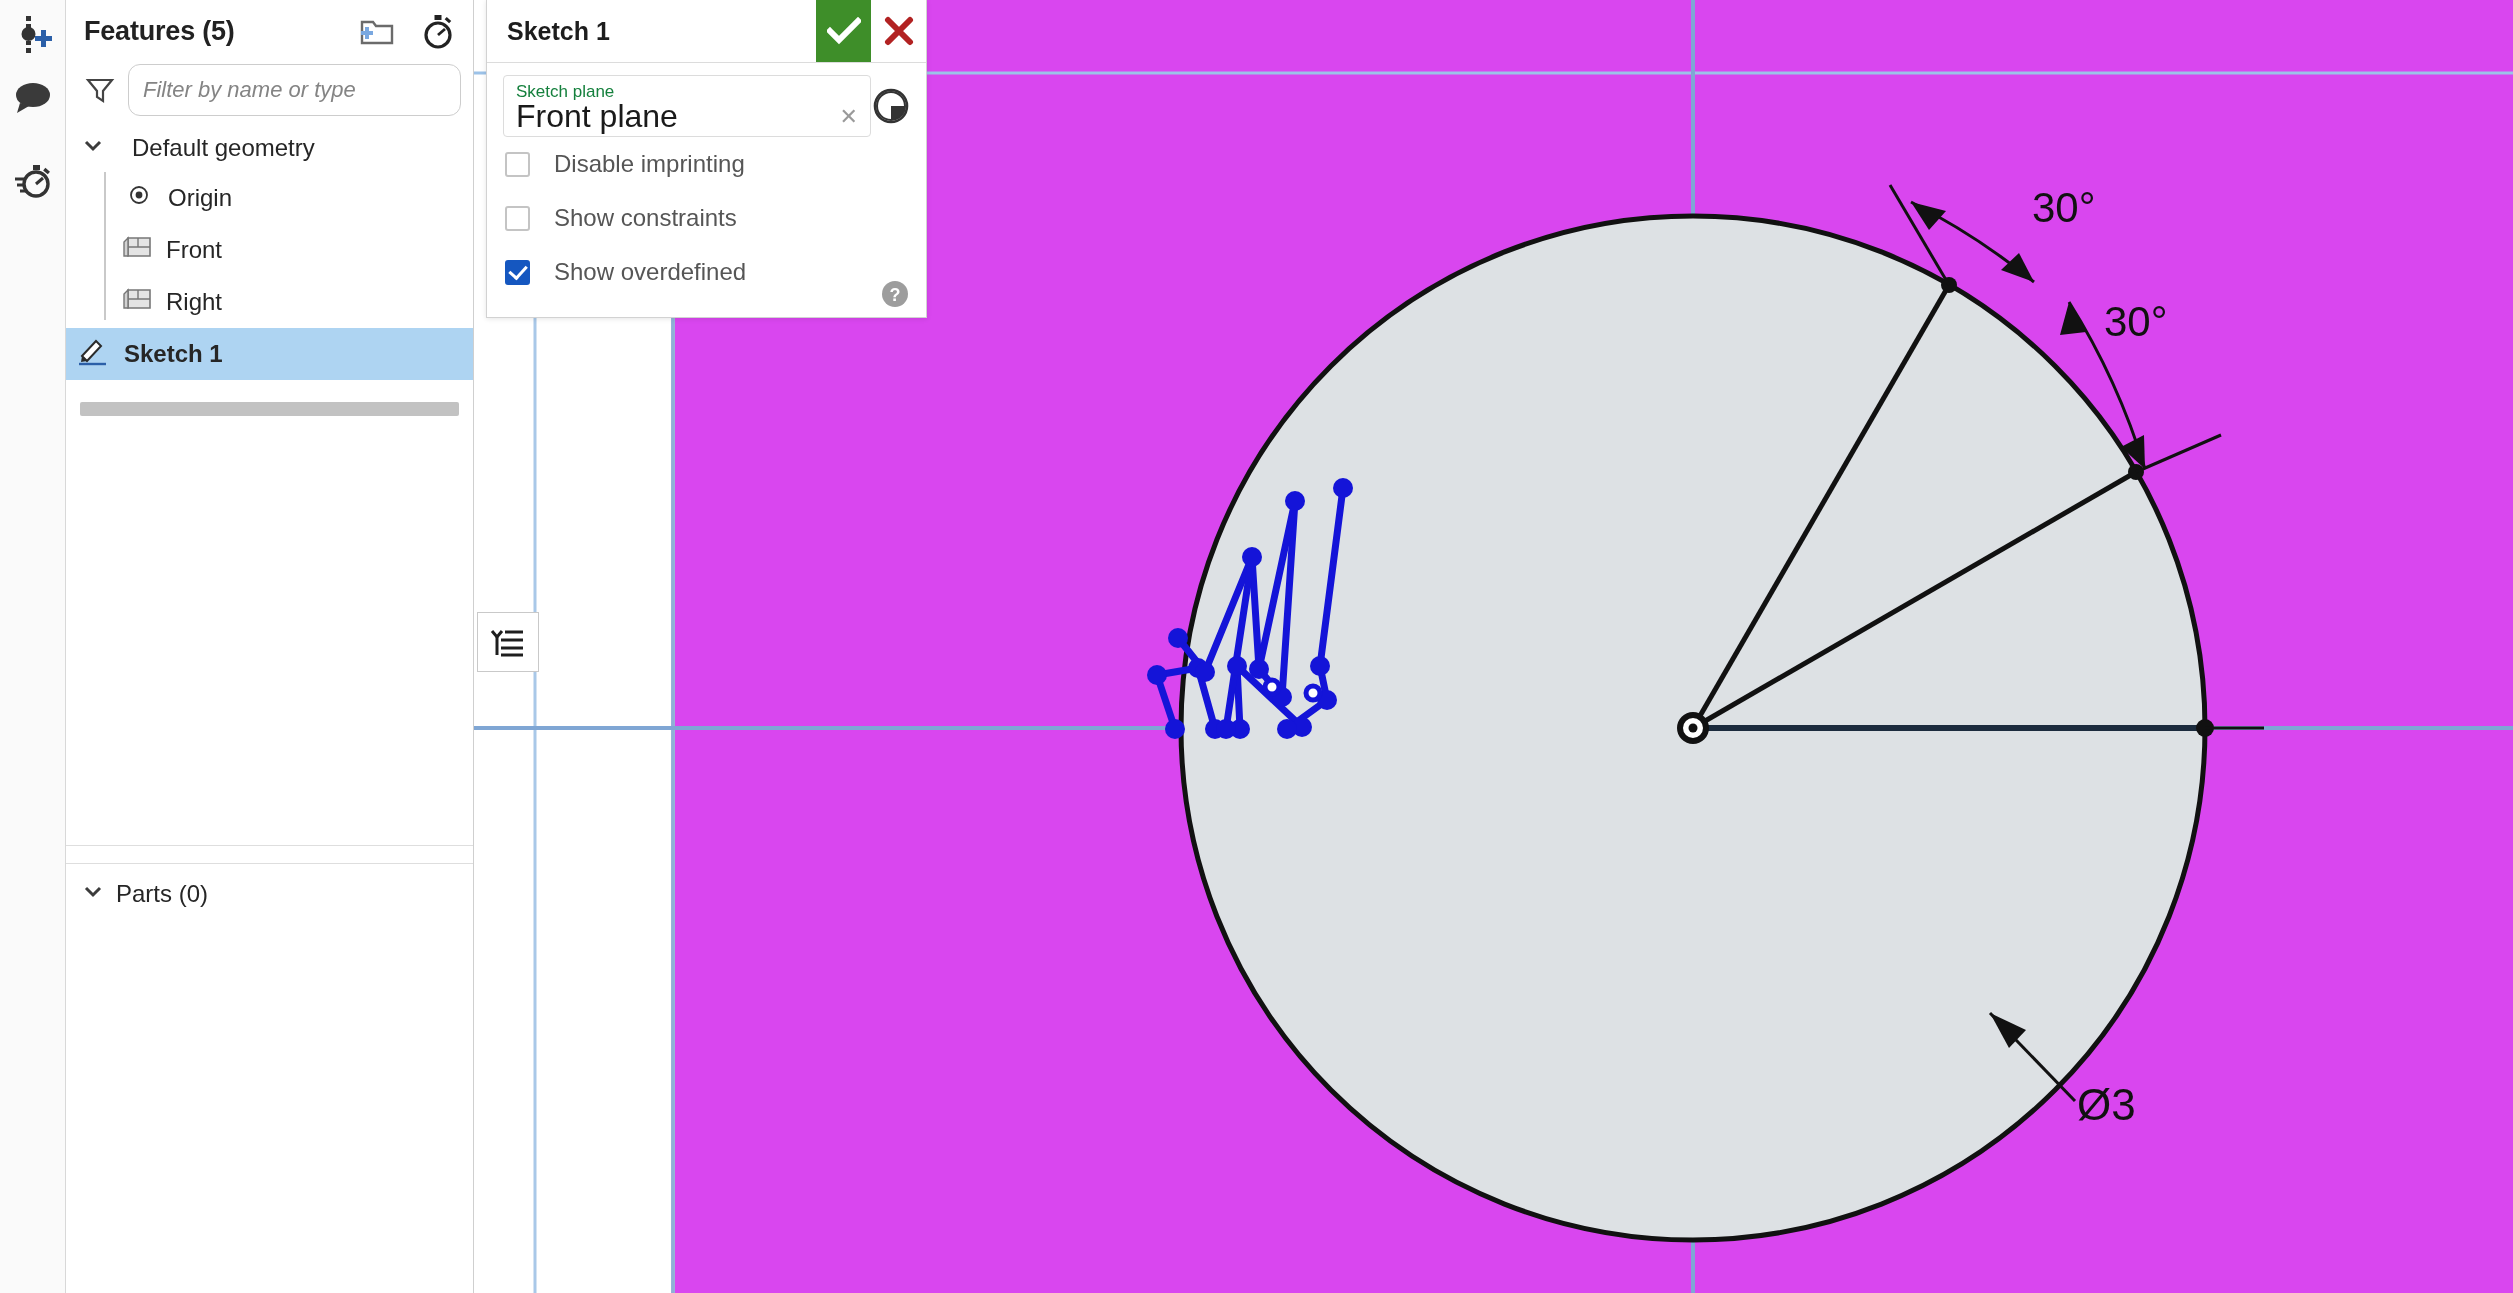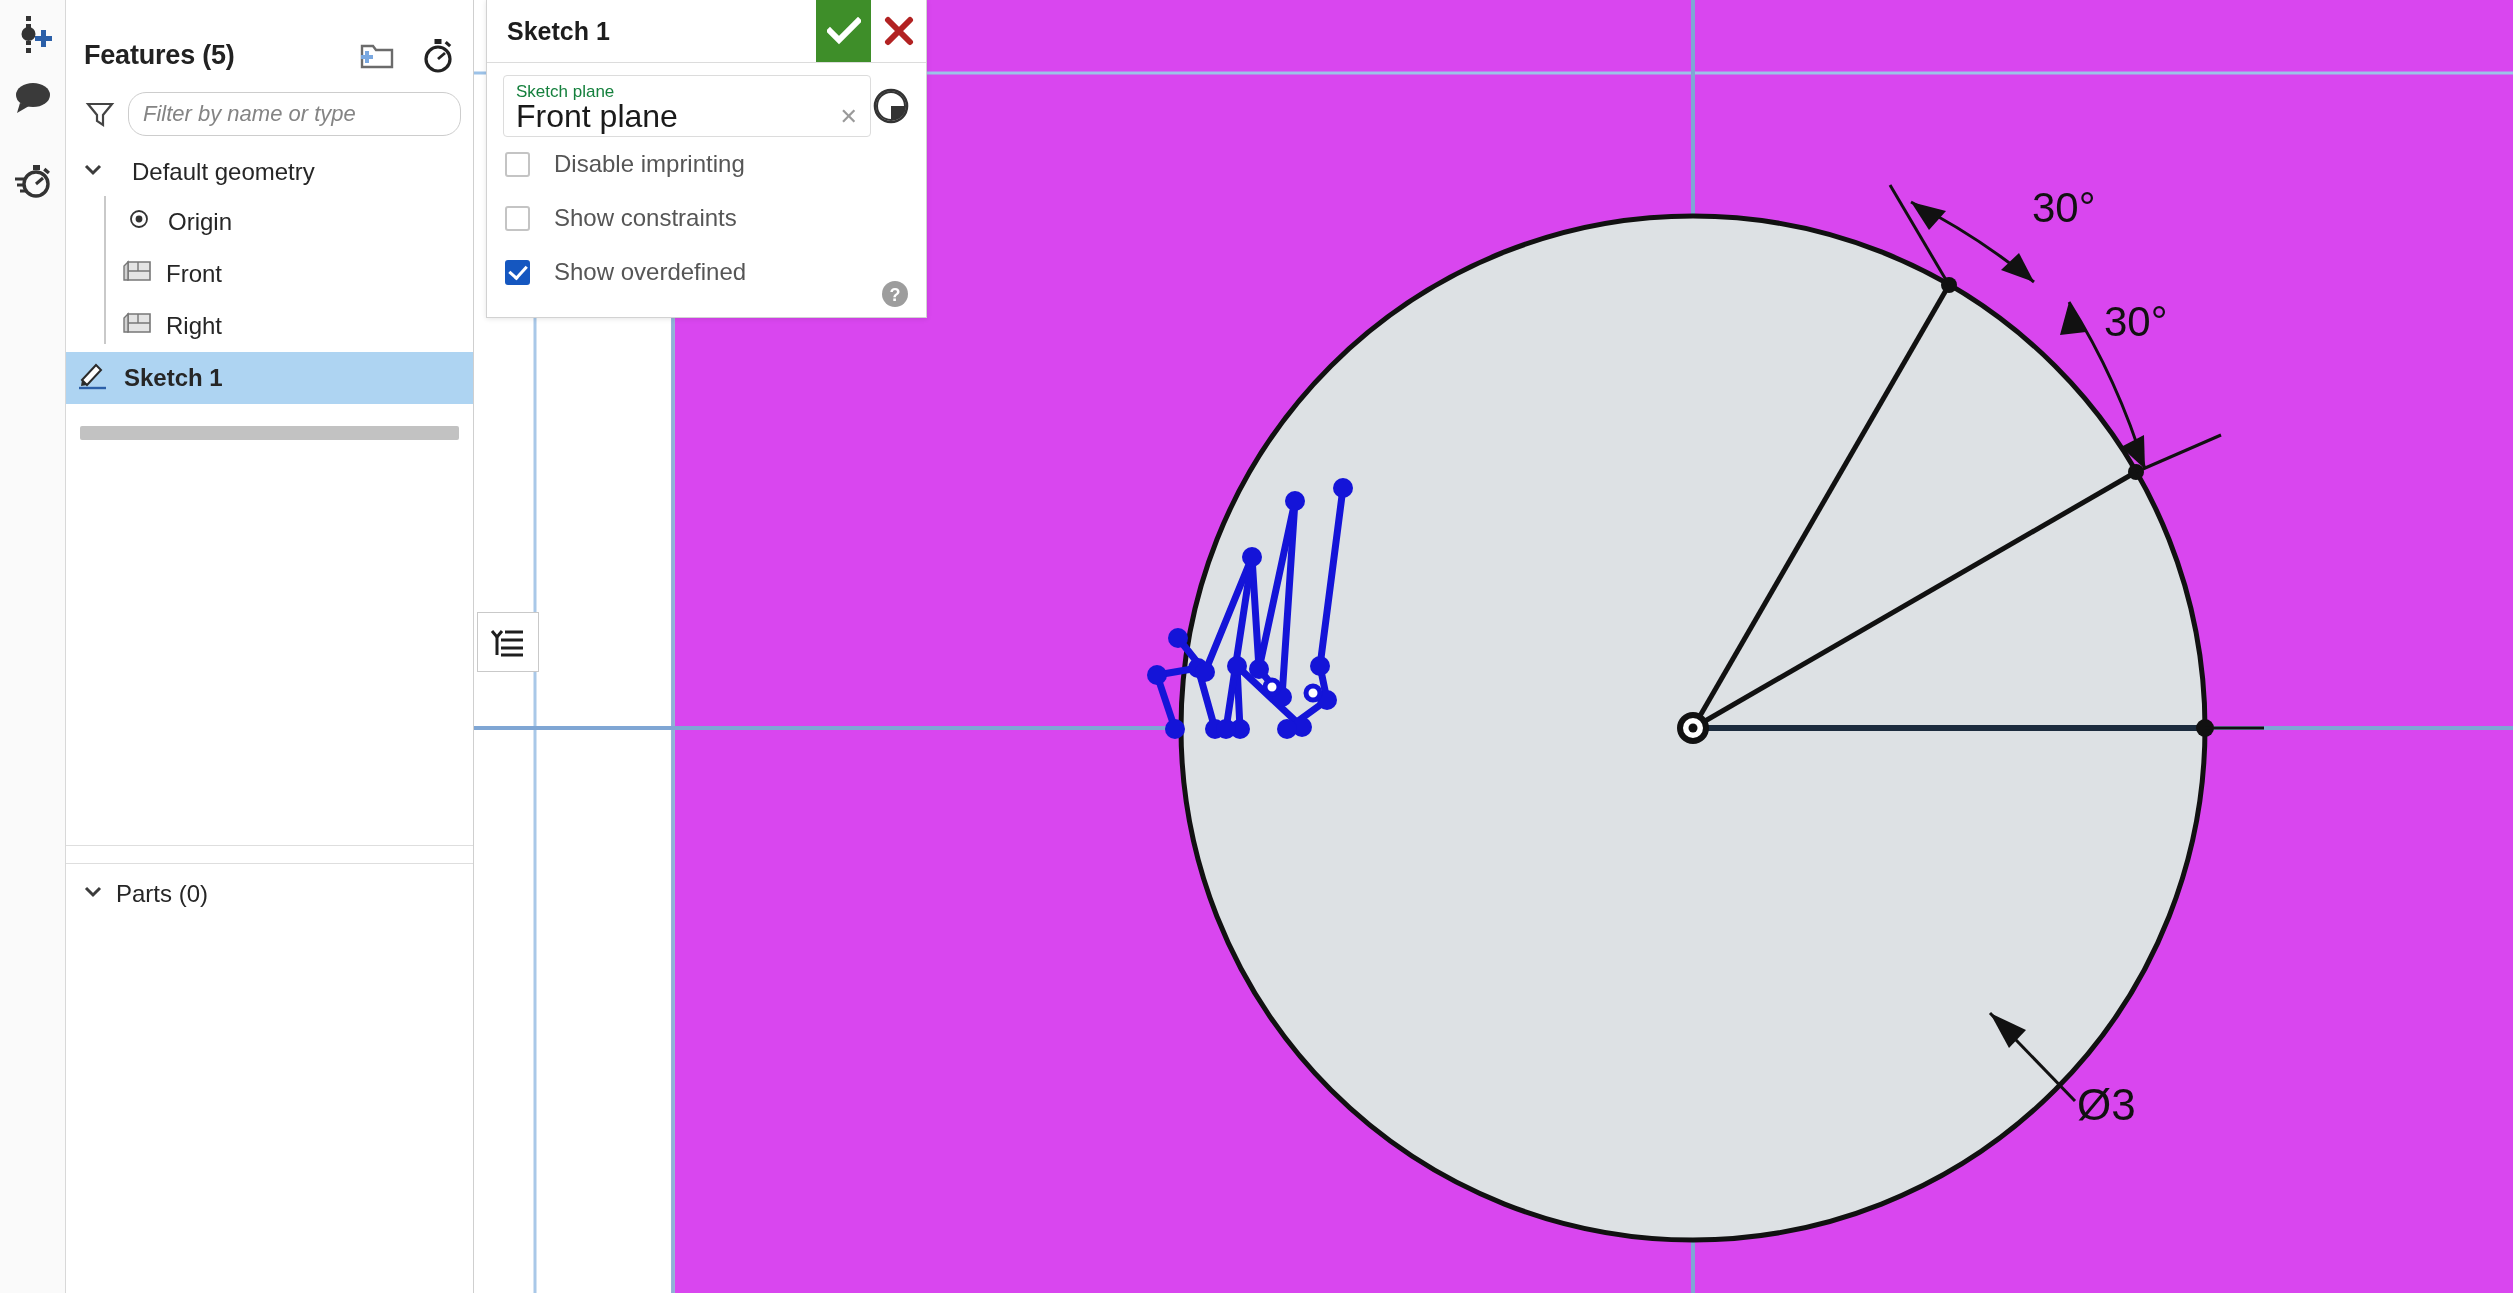--- a/index.html
+++ b/index.html
@@ -22,38 +22,38 @@
   }
   .rail-btn svg { display: block; }
 
   
   .fpanel {
     position: absolute; left: 66px; top: 0; width: 408px; height: 1293px;
     background: #ffffff; border-right: 1px solid #cfcfcf;
   }
   .fpanel-head {
     position: relative; height: 62px;
-    display: flex; align-items: center; padding: 0 18px; margin-top: 24px;
+    display: flex; align-items: center; padding: 0 18px;
   }
   .fpanel-title {
     font-size: 27px; font-weight: bold; color: #222; letter-spacing: -0.2px;
   }
   .fpanel-head-icons {
     position: absolute; right: 18px; top: 0; height: 62px;
     display: flex; align-items: center; gap: 26px;
   }
   .ic { display: flex; align-items: center; justify-content: center; cursor: pointer; }
 
   .filter-row {
     display: flex; align-items: center; gap: 10px;
     padding: 0 12px 0 16px; height: 56px;
   }
   .filter-icon { width: 36px; display: flex; justify-content: center; }
   .filter-input {
-    flex: 1; height: 44px; border: 1px solid #cdcdcd; border-radius: 18px;
+    flex: 1; height: 52px; border: 1px solid #cdcdcd; border-radius: 12px;
     font-size: 22px; font-style: italic; color: #6f6f6f; padding: 0 14px;
     font-family: "Liberation Sans", sans-serif; background: #fff; outline: none;
   }
   .filter-input::placeholder { color: #848484; font-style: italic; }
 
   .tree { padding-top: 6px; position: relative; }
   .tree-group {
     display: flex; align-items: center; gap: 28px;
     height: 48px; padding-left: 16px; font-size: 24px; color: #262626;
   }

